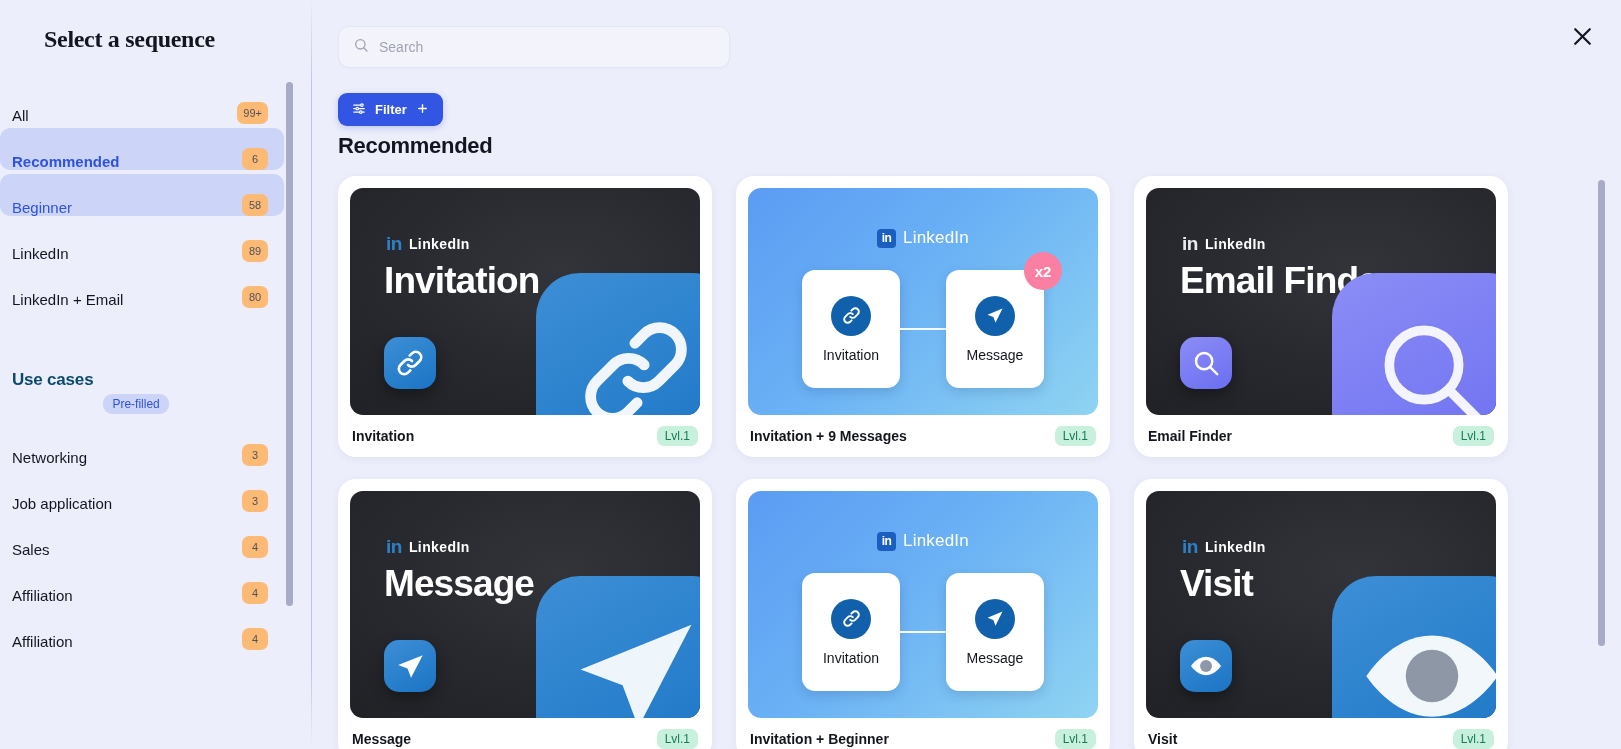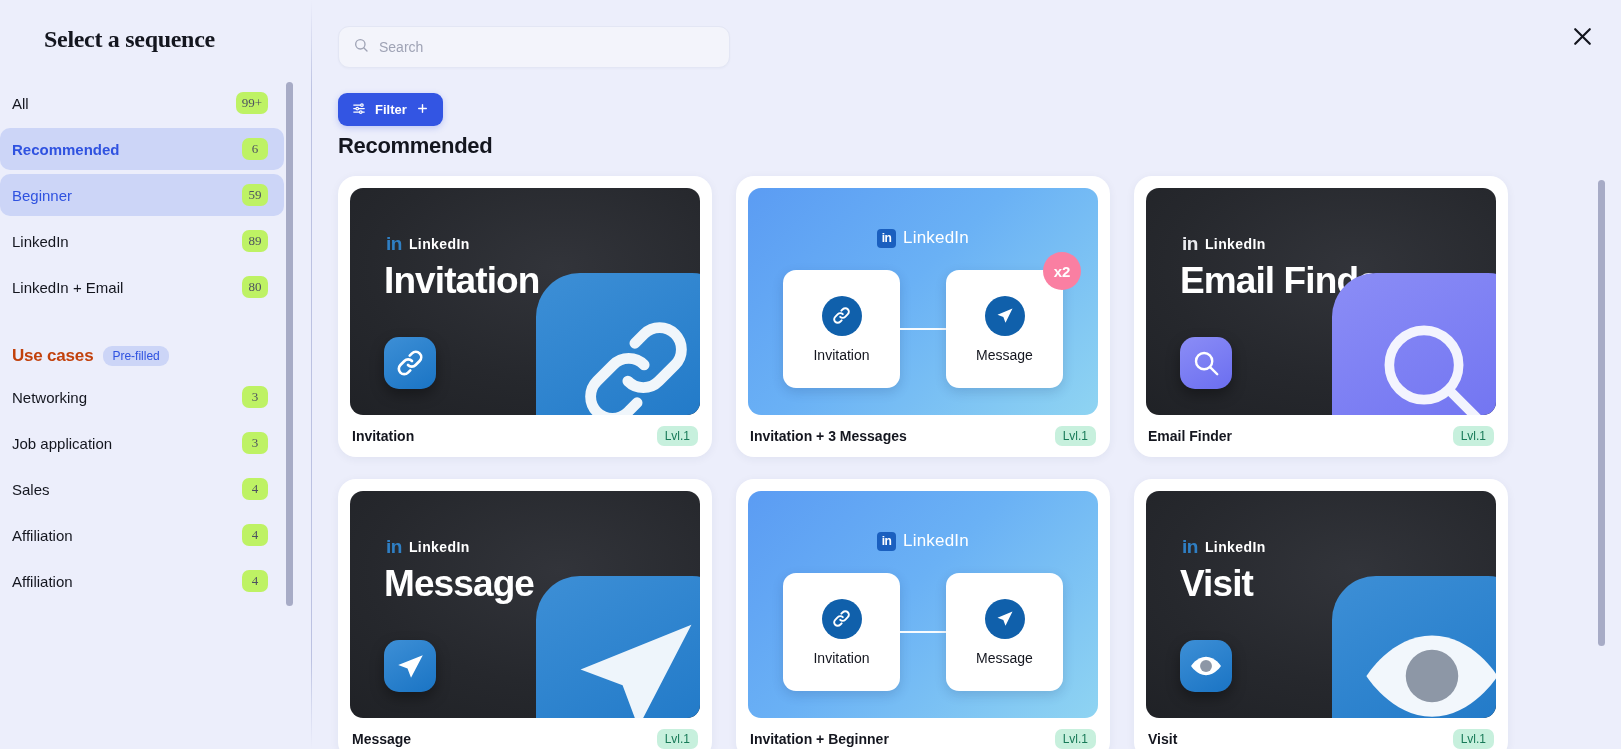--- a/index.html
+++ b/index.html
@@ -39,21 +39,21 @@
     position: absolute;
     top: 78px;
     left: 0;
     width: 300px;
     height: 671px;
     overflow: hidden;
   }
   .nav-list { padding: 0 16px 0 0; }
   .nav-item {
     display: flex;
-    align-items: center;
+    align-items: flex-end;
     justify-content: space-between;
     height: 42px;
     margin: 4px 0;
     padding: 0 16px 0 12px;
     border-radius: 10px;
     cursor: pointer;
   }
   .nav-item .label {
     font-size: 15px;
     color: #14161f;
@@ -62,48 +62,48 @@
   .nav-item.active {
     background: #ccd5f7;
   }
   .nav-item.active .label { color: #2f52e0; }
   .nav-item.active.bold .label { font-weight: 700; }
   .badge-count {
     min-width: 26px;
     height: 22px;
     padding: 0 6px;
     border-radius: 7px;
-    background: #bef264;
+    background: #fdba74;
     color: #4e5260;
-    font-size: 13px;
+    font-size: 11px;
     display: flex;
     align-items: center;
     justify-content: center;
     font-weight: 400;
-    font-family: Liberation Serif, serif;
   }
   .section-head {
     display: flex;
     align-items: center;
     gap: 10px;
     padding: 34px 0 6px 12px;
   }
   .section-head .ttl {
     font-size: 17px;
     font-weight: 700;
-    color: #c2410c;
+    color: #0c4a6e;
     letter-spacing: -0.2px;
   }
   .pill-prefilled {
     background: #ccd5f7;
     color: #2f52e0;
     font-size: 12px;
     font-weight: 500;
     border-radius: 9px;
     padding: 3px 9px;
+    margin-top: 48px;
   }
   .sidebar-scrollbar {
     position: absolute;
     left: 286px;
     top: 82px;
     width: 7px;
     height: 524px;
     border-radius: 4px;
     background: #a7abc6;
     cursor: pointer;
@@ -297,21 +297,21 @@
   .flow {
     position: absolute;
     left: 0; right: 0; top: 82px;
     display: flex;
     align-items: center;
     justify-content: center;
     gap: 0;
   }
   .flow-node {
     position: relative;
-    width: 117px;
+    width: 98px;
     height: 118px;
     background: #ffffff;
     border-radius: 13px;
     display: flex;
     flex-direction: column;
     align-items: center;
     justify-content: center;
     gap: 11px;
     box-shadow: 0 4px 12px rgba(20,40,90,0.16);
   }
@@ -410,21 +410,21 @@
         </div>
 
         <div class="nav-item active bold">
           <span class="label">Recommended</span>
           <span class="badge-count">6</span>
         </div>
 
 
         <div class="nav-item active">
           <span class="label">Beginner</span>
-          <span class="badge-count">59</span>
+          <span class="badge-count">58</span>
         </div>
 
         <div class="nav-item">
           <span class="label">LinkedIn</span>
           <span class="badge-count">89</span>
         </div>
 
         <div class="nav-item">
           <span class="label">LinkedIn + Email</span>
           <span class="badge-count">80</span>
@@ -548,21 +548,21 @@
                 <span class="flow-icon">
                   <svg width="20" height="20" viewBox="0 0 24 24" fill="#ffffff">
                     <path d="M21 3 3 10.5l7 2.6 2.6 7L21 3z"></path>
                   </svg>
                 </span>
                 <span class="flow-label">Message</span>
               </div>
             </div>
           </div>
           <div class="card-foot">
-            <span class="card-name">Invitation + 3 Messages</span>
+            <span class="card-name">Invitation + 9 Messages</span>
             <span class="lvl-badge">Lvl.1</span>
           </div>
         </div>
 
         <div class="card">
           <div class="thumb dark">
             <div class="li-row dark-pos">
               <span class="in-glyph-dark" style="color:#e9eaee">in</span>
               <span class="li-name-dark">LinkedIn</span>
             </div>

